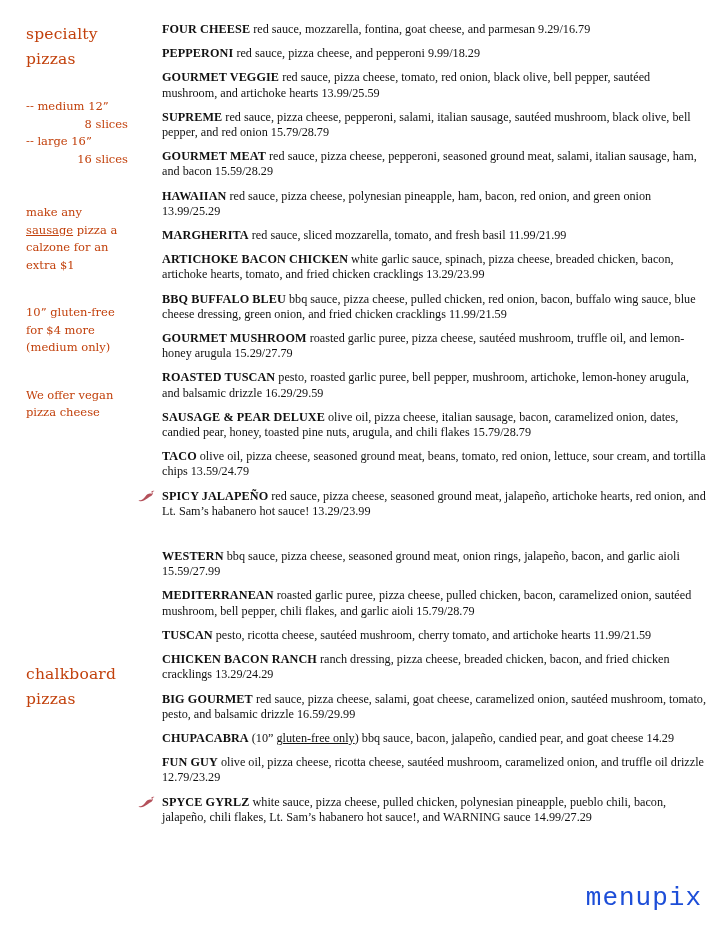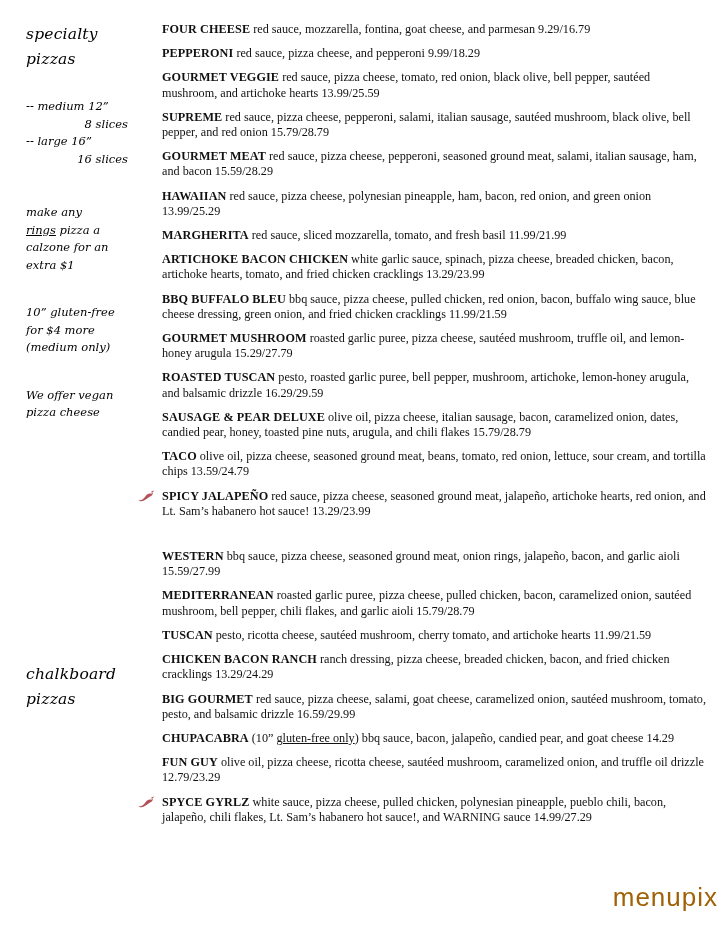--- a/index.html
+++ b/index.html
@@ -41,22 +41,21 @@
   }
   .items-col {
     flex: 1 1 auto;
     box-sizing: border-box;
     padding-right: 6px;
   }
 
   
   .script {
     font-family: "DejaVu Serif", "Liberation Serif", serif;
-    font-style: italic;
-    color: #000000;
+    color: #c2410c;
   }
   .section-heading {
     font-size: 15.5px;
     line-height: 25px;
     letter-spacing: 0.2px;
   }
   .section-heading .ln { display: block; }
 
   .note-block {
     font-size: 11.5px;
@@ -94,26 +93,26 @@
     left: 4px;
     top: 1px;
     width: 18px;
     height: 14px;
     line-height: 0;
   }
 
   
   .watermark {
     position: absolute;
-    right: 2px;
+    right: 18px;
     bottom: 18px;
-    font-family: Liberation Sans, sans-serif;
+    font-family: Liberation Mono, monospace;
     font-size: 26px;
     letter-spacing: 1px;
-    color: #a16207;
+    color: #1d4ed8;
     user-select: none;
   }
 </style>
 </head>
 <body>
 
 <div class="page">
 
   <div class="section">
 
@@ -125,21 +124,21 @@
 
       <div class="script note-block note-gap-sizes">
         <span class="ln">-- medium 12”</span>
         <span class="ln right">8 slices</span>
         <span class="ln">-- large 16”</span>
         <span class="ln right">16 slices</span>
       </div>
 
       <div class="script note-block note-gap-1">
         <span class="ln">make any</span>
-        <span class="ln"><u>rings</u> pizza a</span>
+        <span class="ln"><u>sausage</u> pizza a</span>
         <span class="ln">calzone for an</span>
         <span class="ln">extra $1</span>
       </div>
 
       <div class="script note-block note-gap-2">
         <span class="ln">10” gluten-free</span>
         <span class="ln">for $4 more</span>
         <span class="ln">(medium only)</span>
       </div>
 

